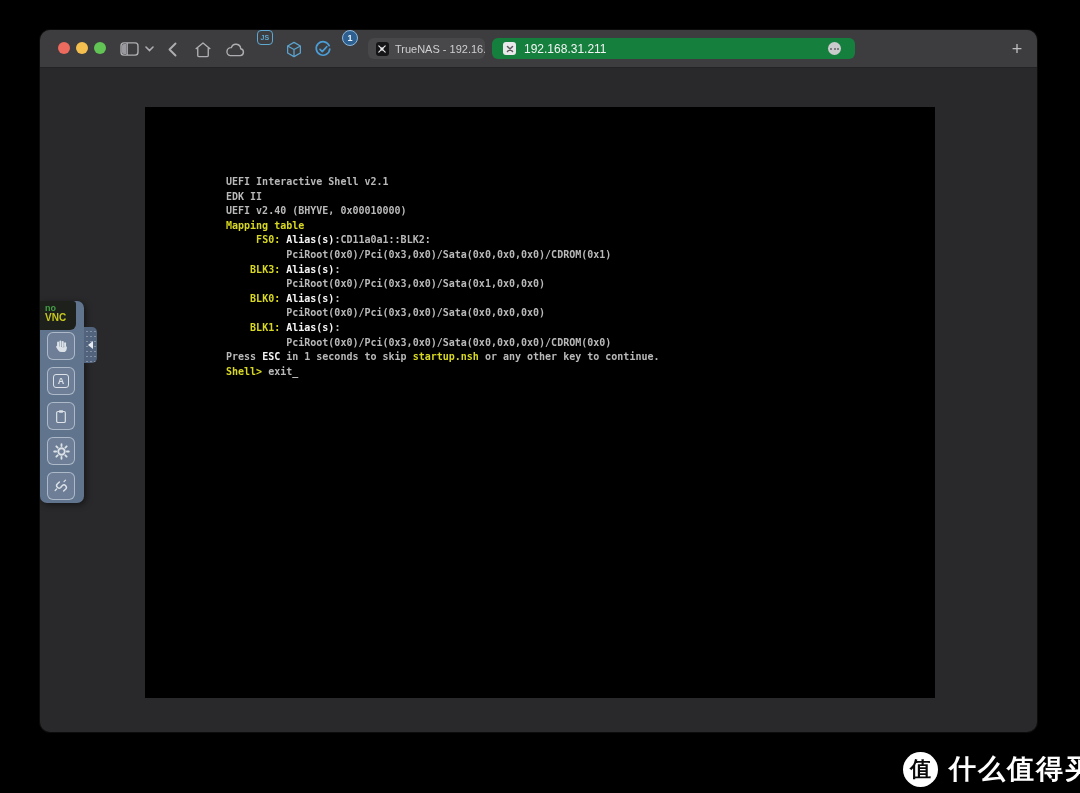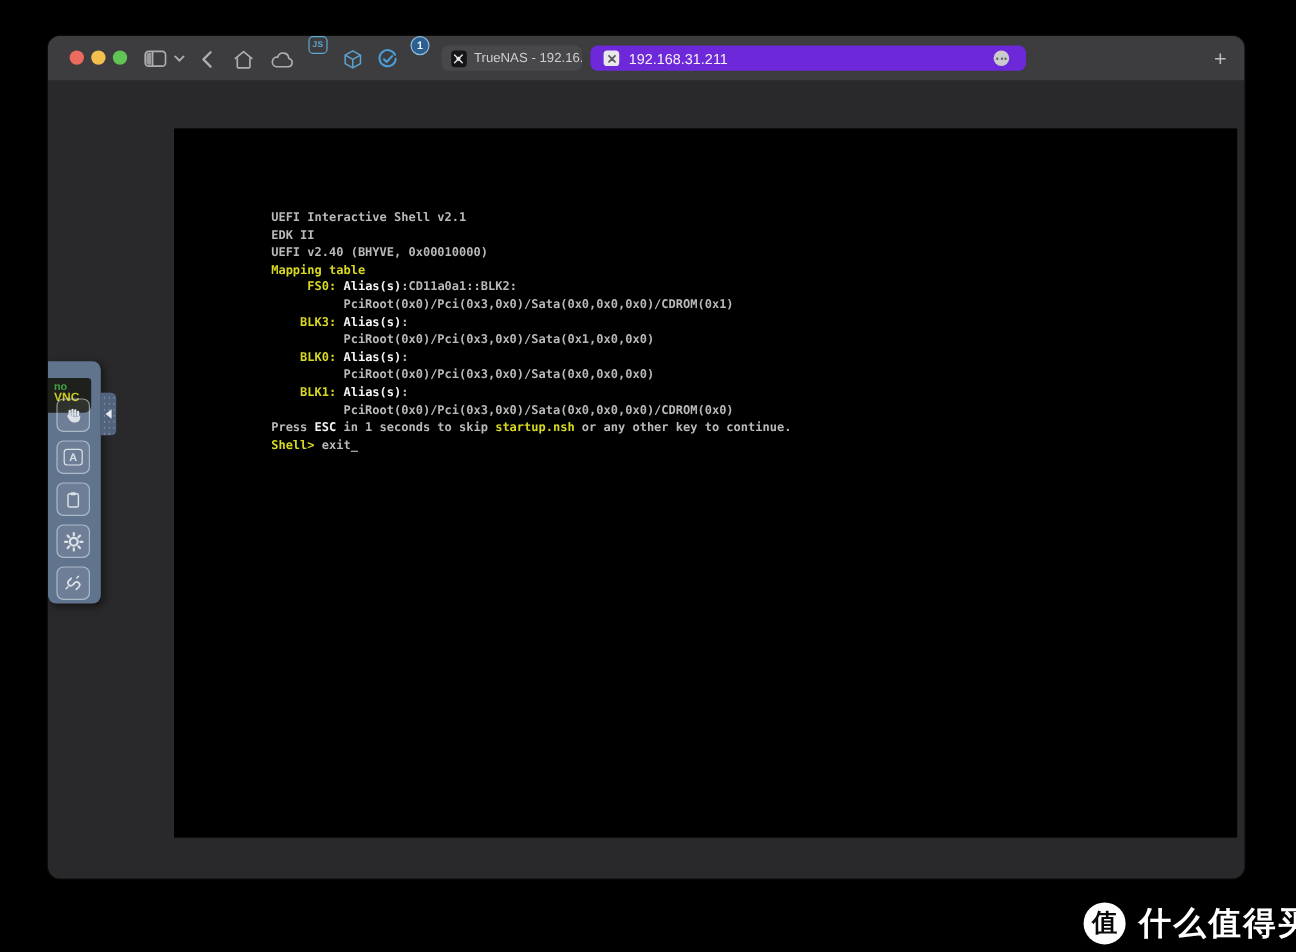--- a/index.html
+++ b/index.html
@@ -29,49 +29,49 @@
          border:1.5px solid #8db9dd; color:#eaf2fa; font-size:9px; font-weight:bold;
          display:flex; align-items:center; justify-content:center; }
 
   .tab-pill { position:absolute; top:8px; height:21px; border-radius:6px;
               display:flex; align-items:center; }
   .tab-inactive { left:328px; width:117px; background:#48484a; padding-left:8px; }
   .tab-inactive .fav { width:14px; height:14px; border-radius:3px; background:#151517;
                        display:flex; align-items:center; justify-content:center; }
   .tab-inactive .tab-title { color:#cfcfd1; font-size:11px; margin-left:6px;
                              white-space:nowrap; overflow:hidden; }
-  .tab-active { left:452px; width:363px; background:#6d28d9; padding-left:11px; }
+  .tab-active { left:452px; width:363px; background:#15803d; padding-left:11px; }
   .tab-active .fav2 { width:13px; height:13px; border-radius:3px; background:#e9e9eb;
                       display:flex; align-items:center; justify-content:center; }
   .tab-active .url-text { color:#f4f4f6; font-size:12px; margin-left:8px; }
   .ellipsis-btn { position:absolute; right:14px; top:4px; width:13px; height:13px;
                   border-radius:50%; background:#cbcbcd; display:flex; gap:1.5px;
                   align-items:center; justify-content:center; }
   .ellipsis-btn i { width:2px; height:2px; border-radius:50%; background:#636365; }
 
   .new-tab { position:absolute; left:965px; top:0; width:24px; height:38px;
              color:#bcbcbe; font-size:18px; font-weight:300; display:flex;
              align-items:center; justify-content:center; }
 
   
-  .terminal { position:absolute; left:105px; top:77px; width:886px; height:591px;
+  .terminal { position:absolute; left:105px; top:77px; width:790px; height:591px;
               background:var(--term-bg,#000); }
   .term-pre { position:absolute; left:81px; top:68px;
               font-family:"DejaVu Sans Mono", monospace; font-size:10px;
               line-height:14.6px; font-weight:bold; white-space:pre; }
   .seg-n { color:var(--term-n,#b9b9b9); }
   .seg-w { color:var(--term-w,#f5f5f5); }
   .seg-y { color:var(--term-y,#d8d822);text-align:right; }
 
   
   .vnc-panel { position:absolute; left:0; top:271px; width:44px; height:202px;
                background:var(--panel,#61748e); border-radius:0 7px 7px 7px;
                box-shadow:2px 2px 6px rgba(0,0,0,.45); }
   .vnc-logo { position:absolute; left:0; top:0; width:36px; height:29px;
-              background:#1e201c; border-radius:0 3px 6px 0; padding:3px 0 0 5px;margin-top:14px; }
+              background:#1e201c; border-radius:0 3px 6px 0; padding:3px 0 0 5px; }
   .vnc-logo .l1 { color:#44a044; font-size:9px; font-weight:bold; line-height:8px; }
   .vnc-logo .l2 { color:#c8c81e; font-size:10px; font-weight:bold; line-height:11px; }
   .vnc-btn { position:absolute; left:7px; width:28px; height:28px; border-radius:6px;
              background:rgba(255,255,255,.08); border:1.4px solid rgba(226,233,242,.55);
              display:flex; align-items:center; justify-content:center; }
   .vnc-key-icon { width:16px; height:14px; border:1.6px solid #dde2e8; border-radius:3px;
                   color:#dde2e8; font-size:9px; font-weight:bold; display:flex;
                   align-items:center; justify-content:center; }
   .vnc-handle { position:absolute; left:44px; top:297px; width:13px; height:36px;
                 background:#51637d; border-radius:0 5px 5px 0;

